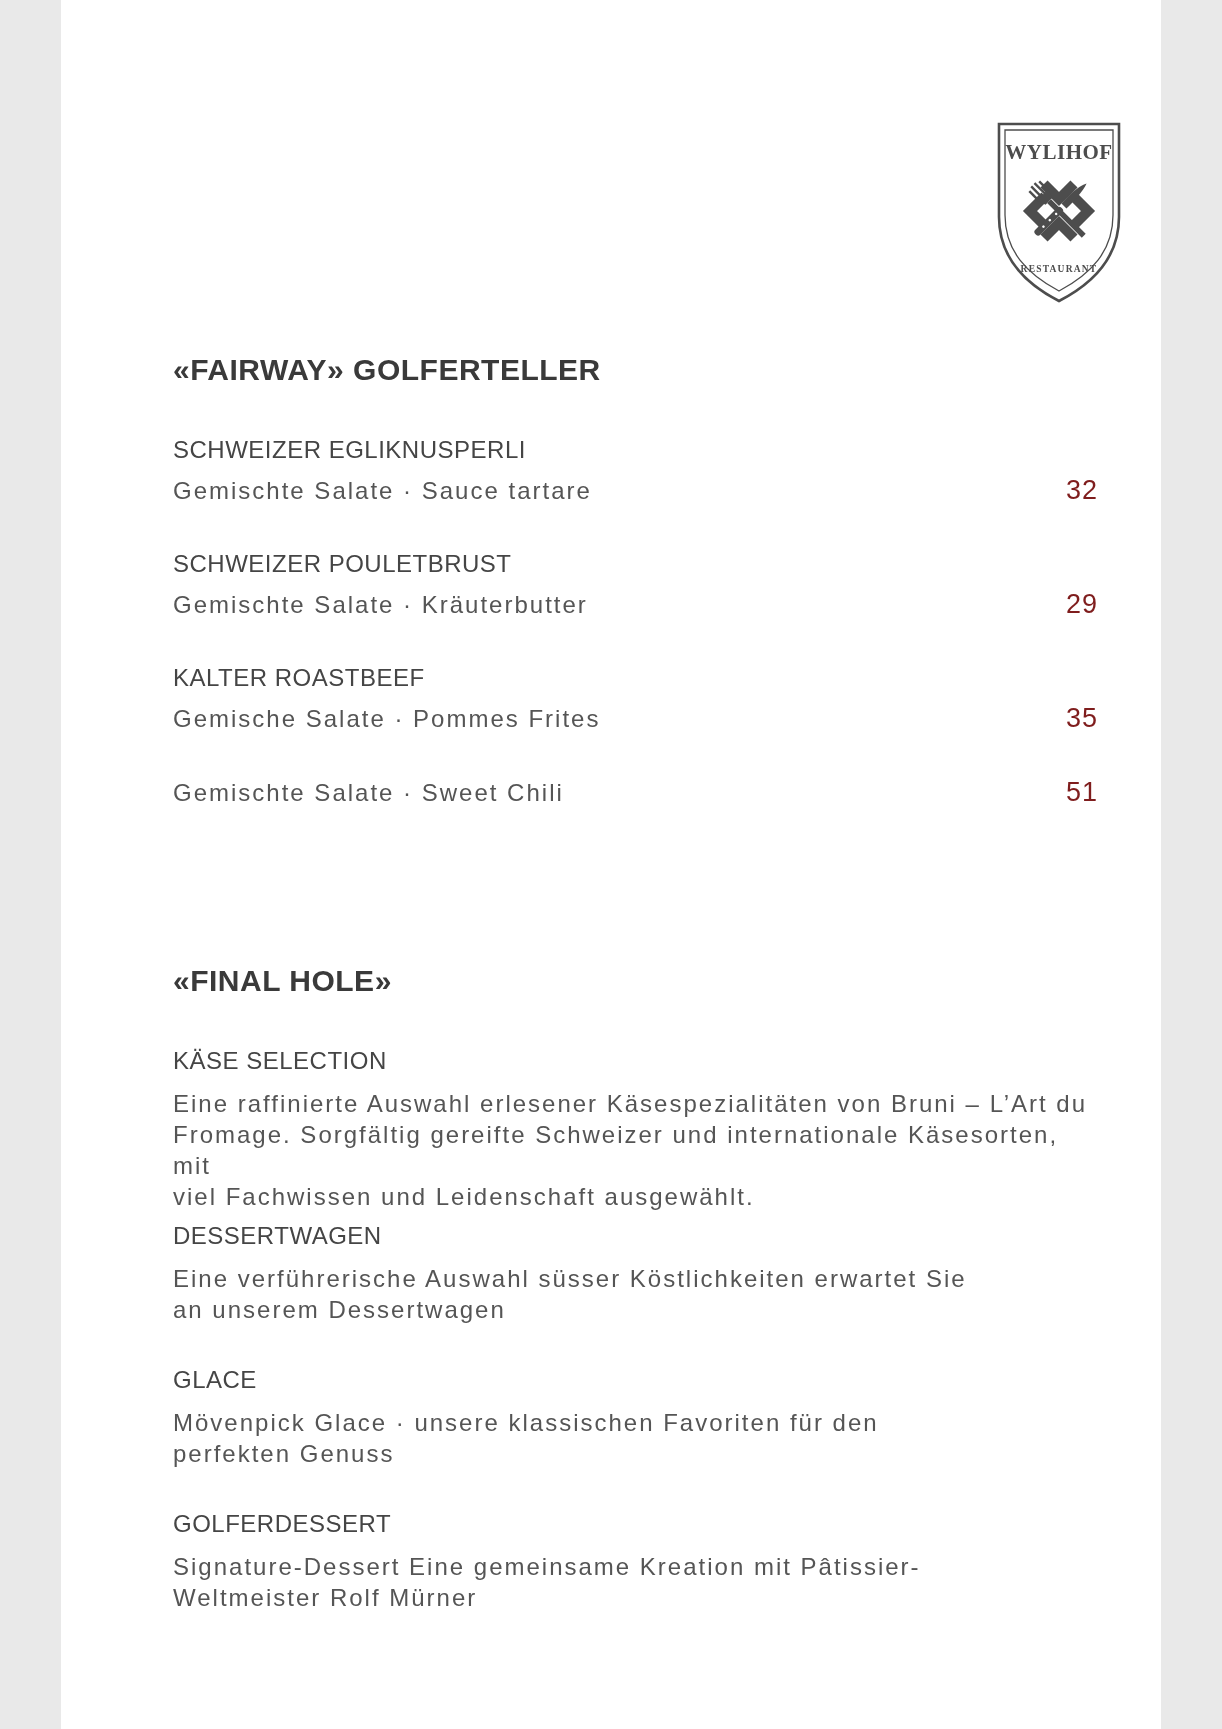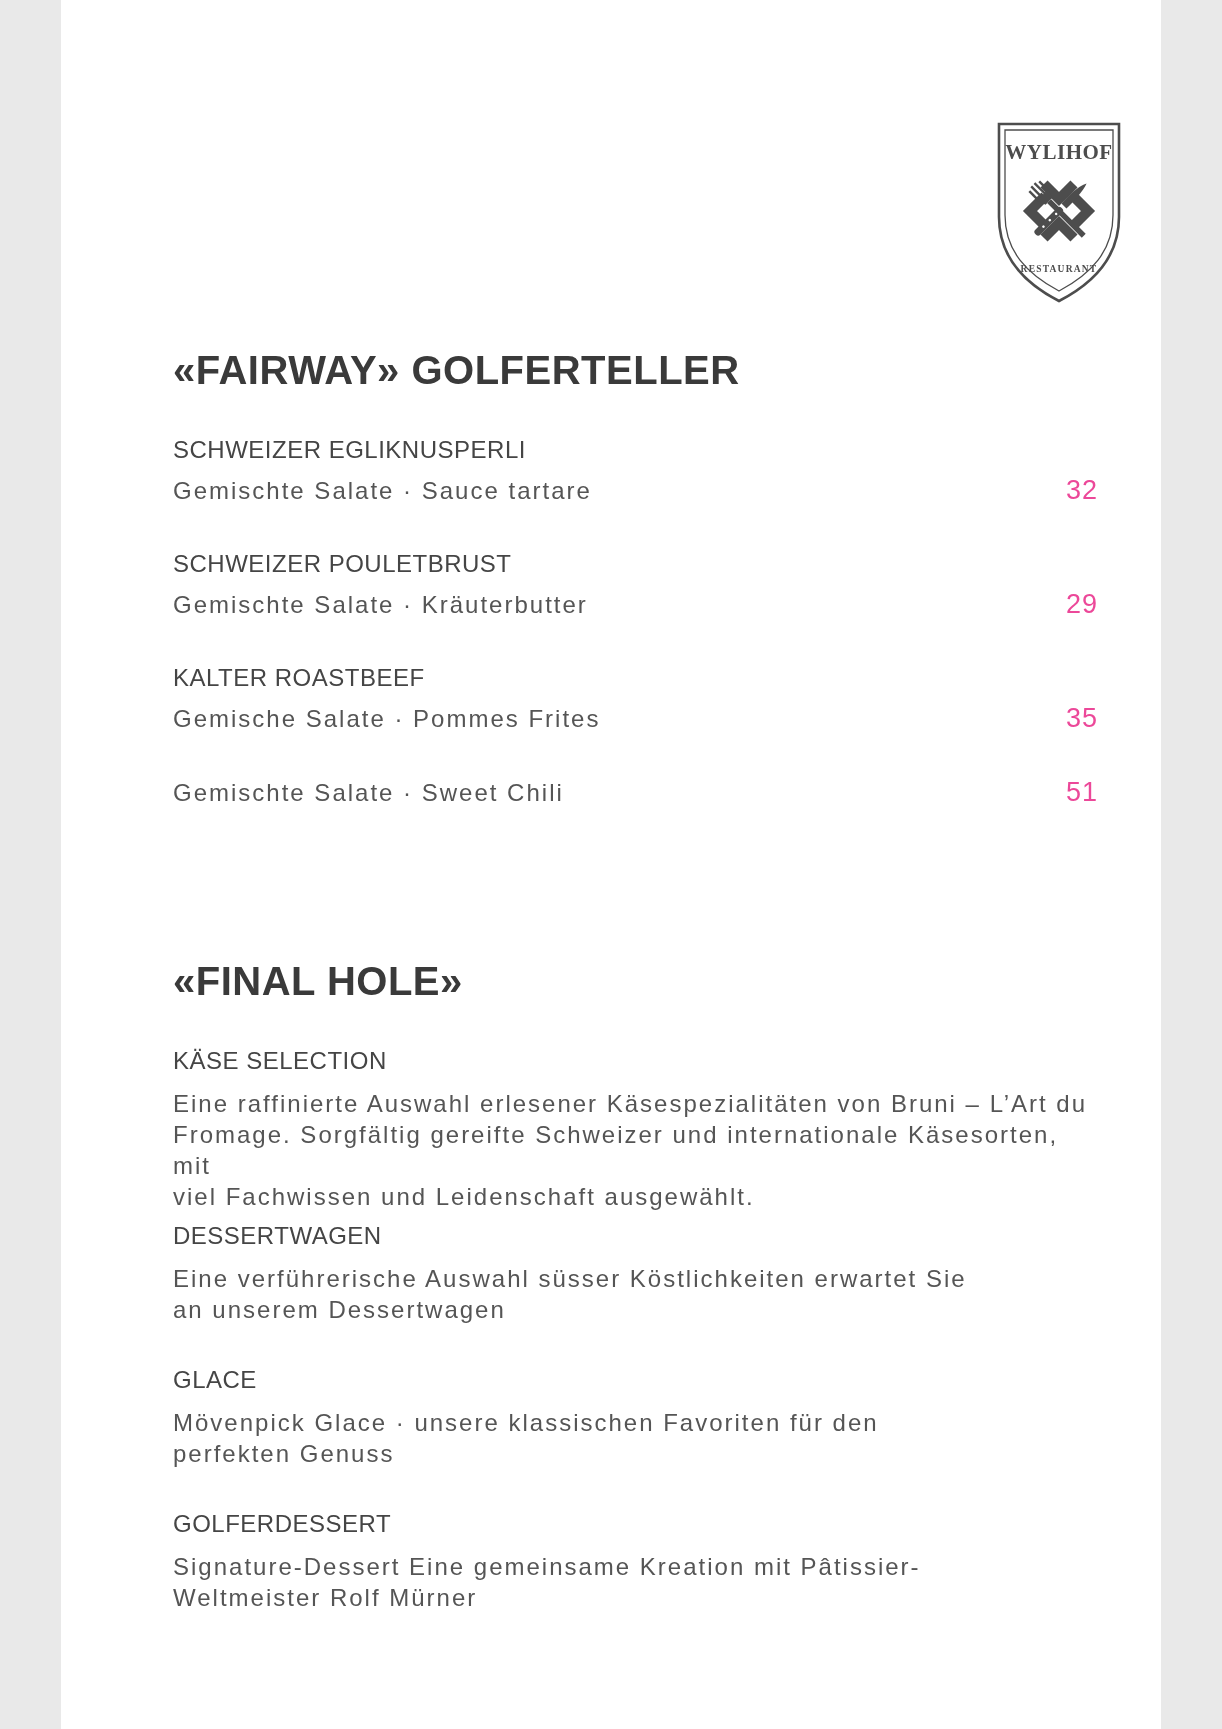--- a/index.html
+++ b/index.html
@@ -13,34 +13,34 @@
     overflow:hidden;
   }
   
   .logo { position:absolute; left:933px; top:120px; width:130px; height:188px; }
   .logo svg { display:block; }
   
   .section { position:absolute; left:112px; width:925px; }
   .sec1 { top:352px; }
   .sec2 { top:963px; }
   .sec-title {
-    font-size:40px; font-weight:700; letter-spacing:0.5px;
+    font-size:30px; font-weight:700; letter-spacing:0.5px;
     color:#3a3a3a; line-height:36px; margin:0 0 47px 0;
   }
   .menu-item { margin-bottom:43px; }
   .item-name {
     font-size:24px; font-weight:400; letter-spacing:0.5px;
     color:#454545; line-height:30px; margin-bottom:10px;
   }
   .desc-row { display:flex; justify-content:space-between; align-items:baseline; }
   .item-desc {
     font-size:24px; color:#555555; letter-spacing:2px;
     line-height:31px; white-space:pre-line;
   }
-  .item-price { font-size:27px; color:#ec4899; letter-spacing:1px; }
+  .item-price { font-size:27px; color:#7f1d1d; letter-spacing:1px; }
   
   .sec2 .item-name { margin-bottom:12px; }
   .mb-tight { margin-bottom:9px; }
   .mb-norm  { margin-bottom:40px; }
 </style>
 </head>
 <body>
 
 <div class="page">
 

